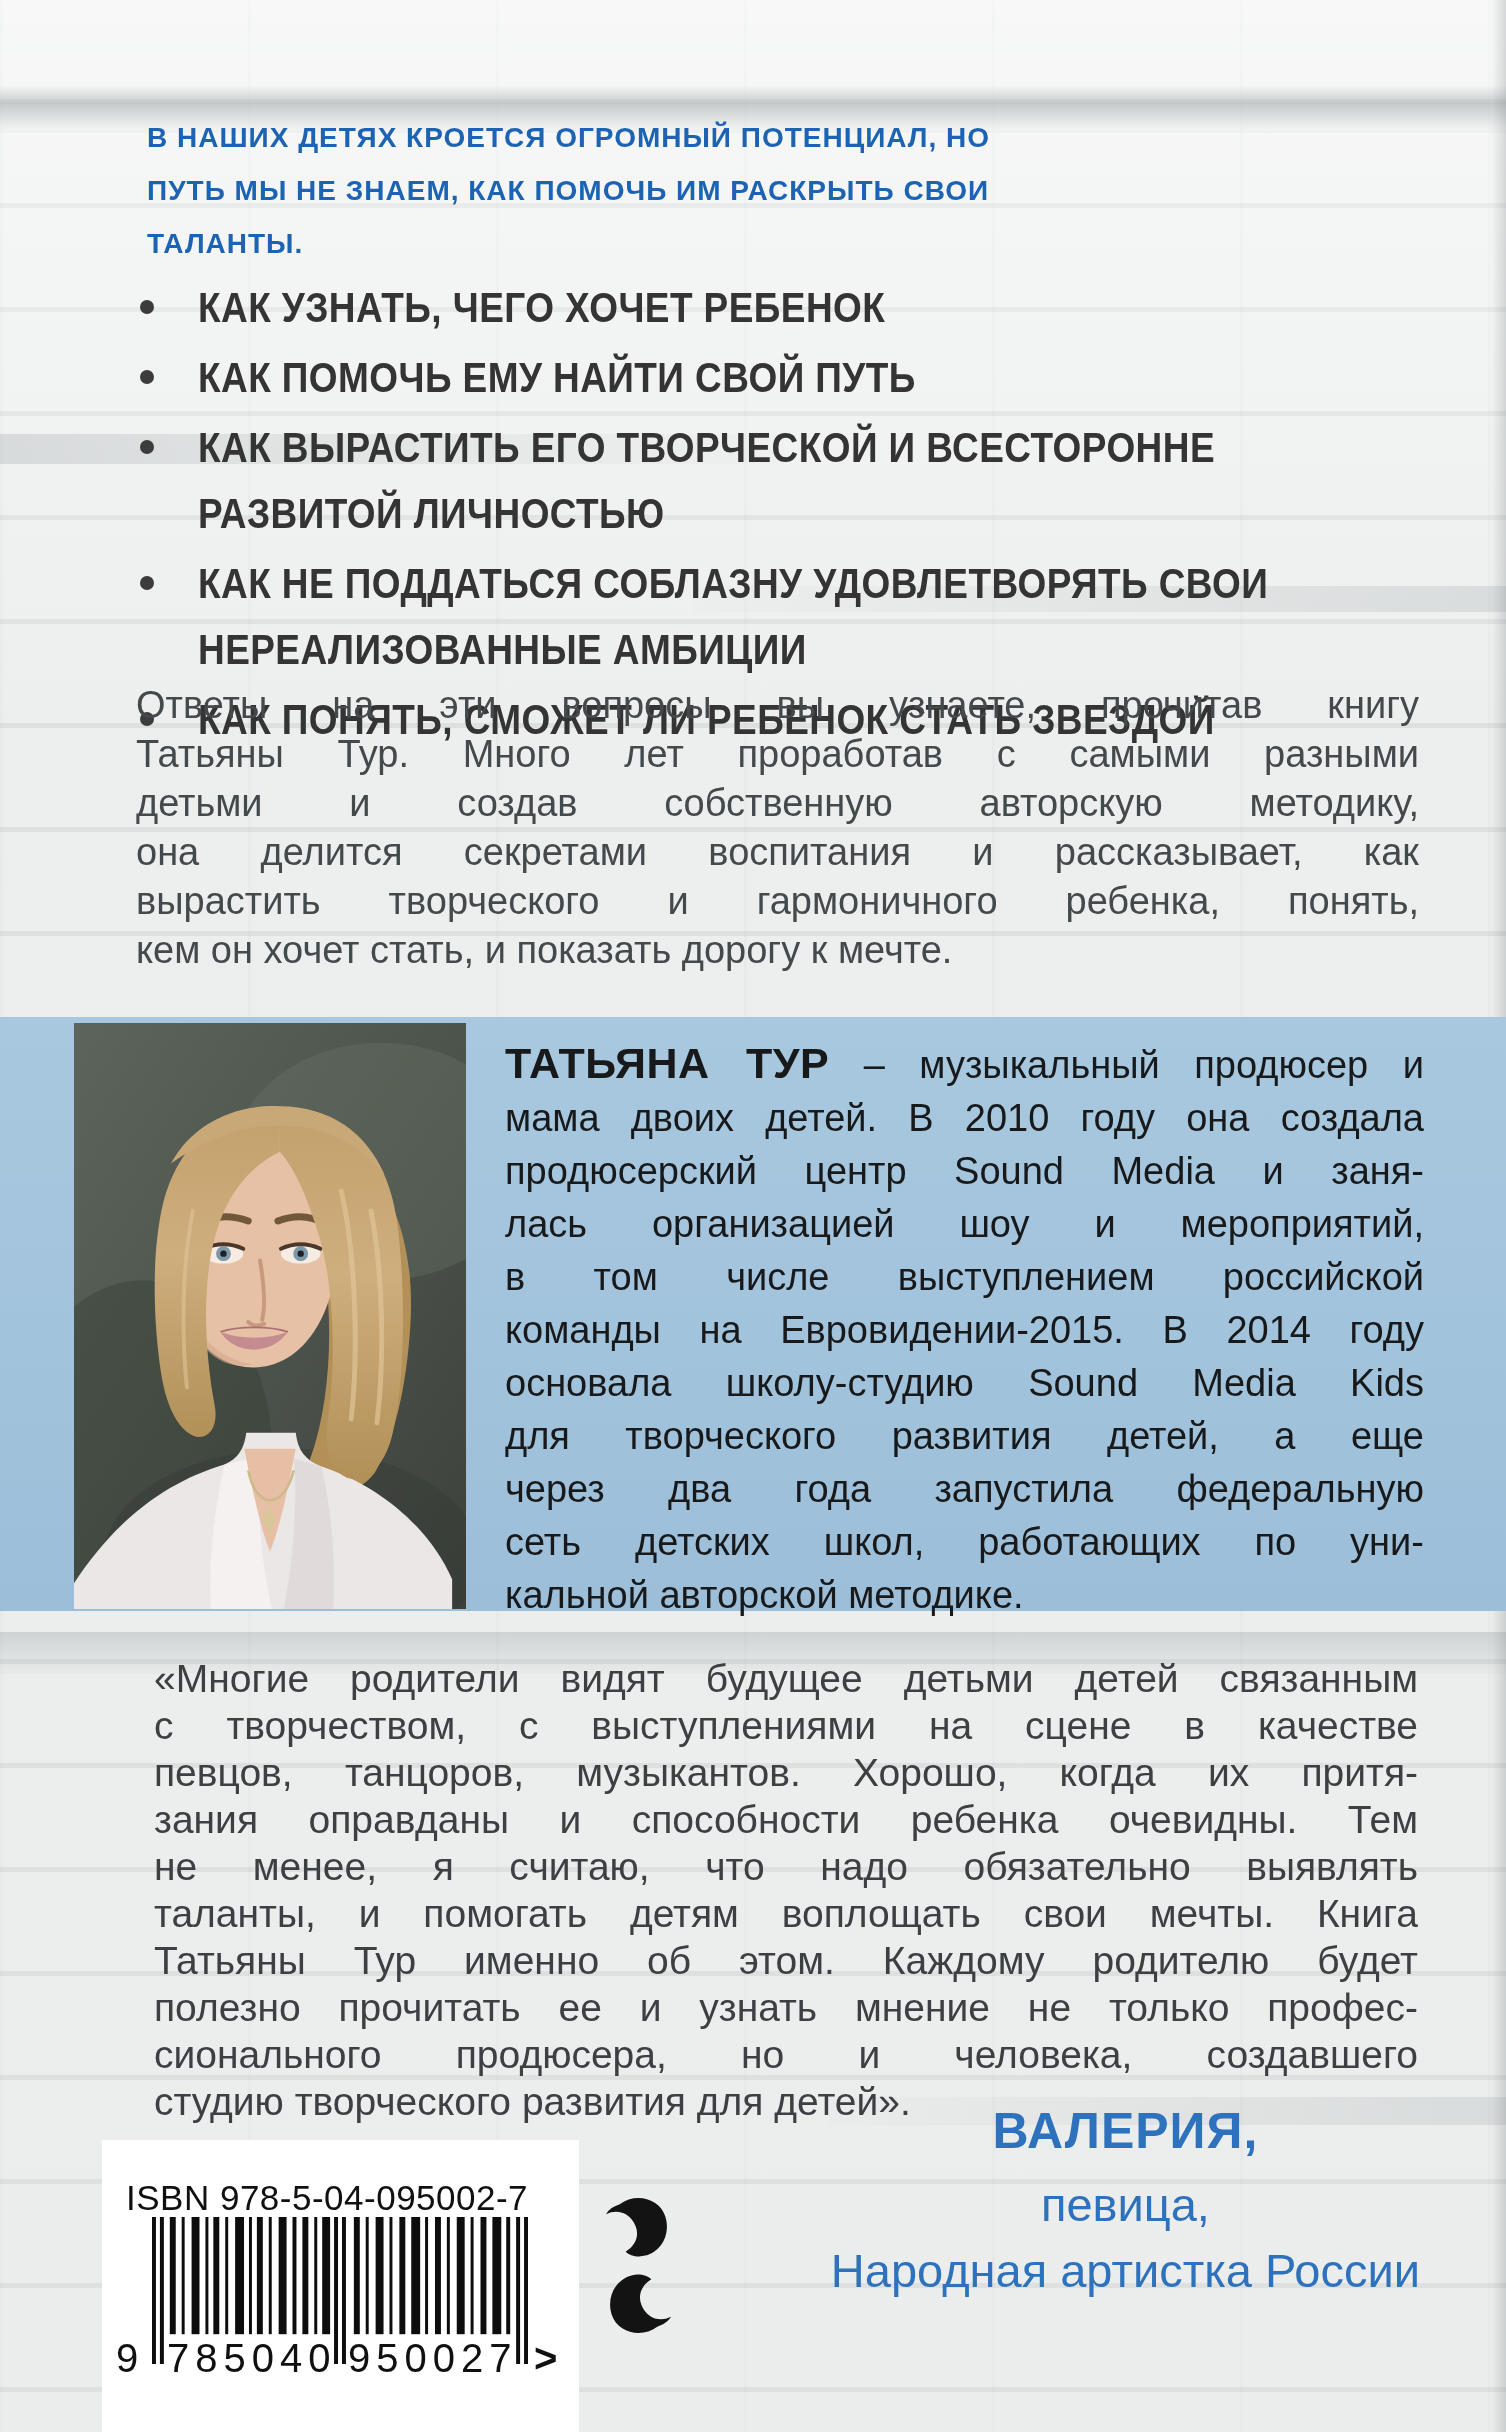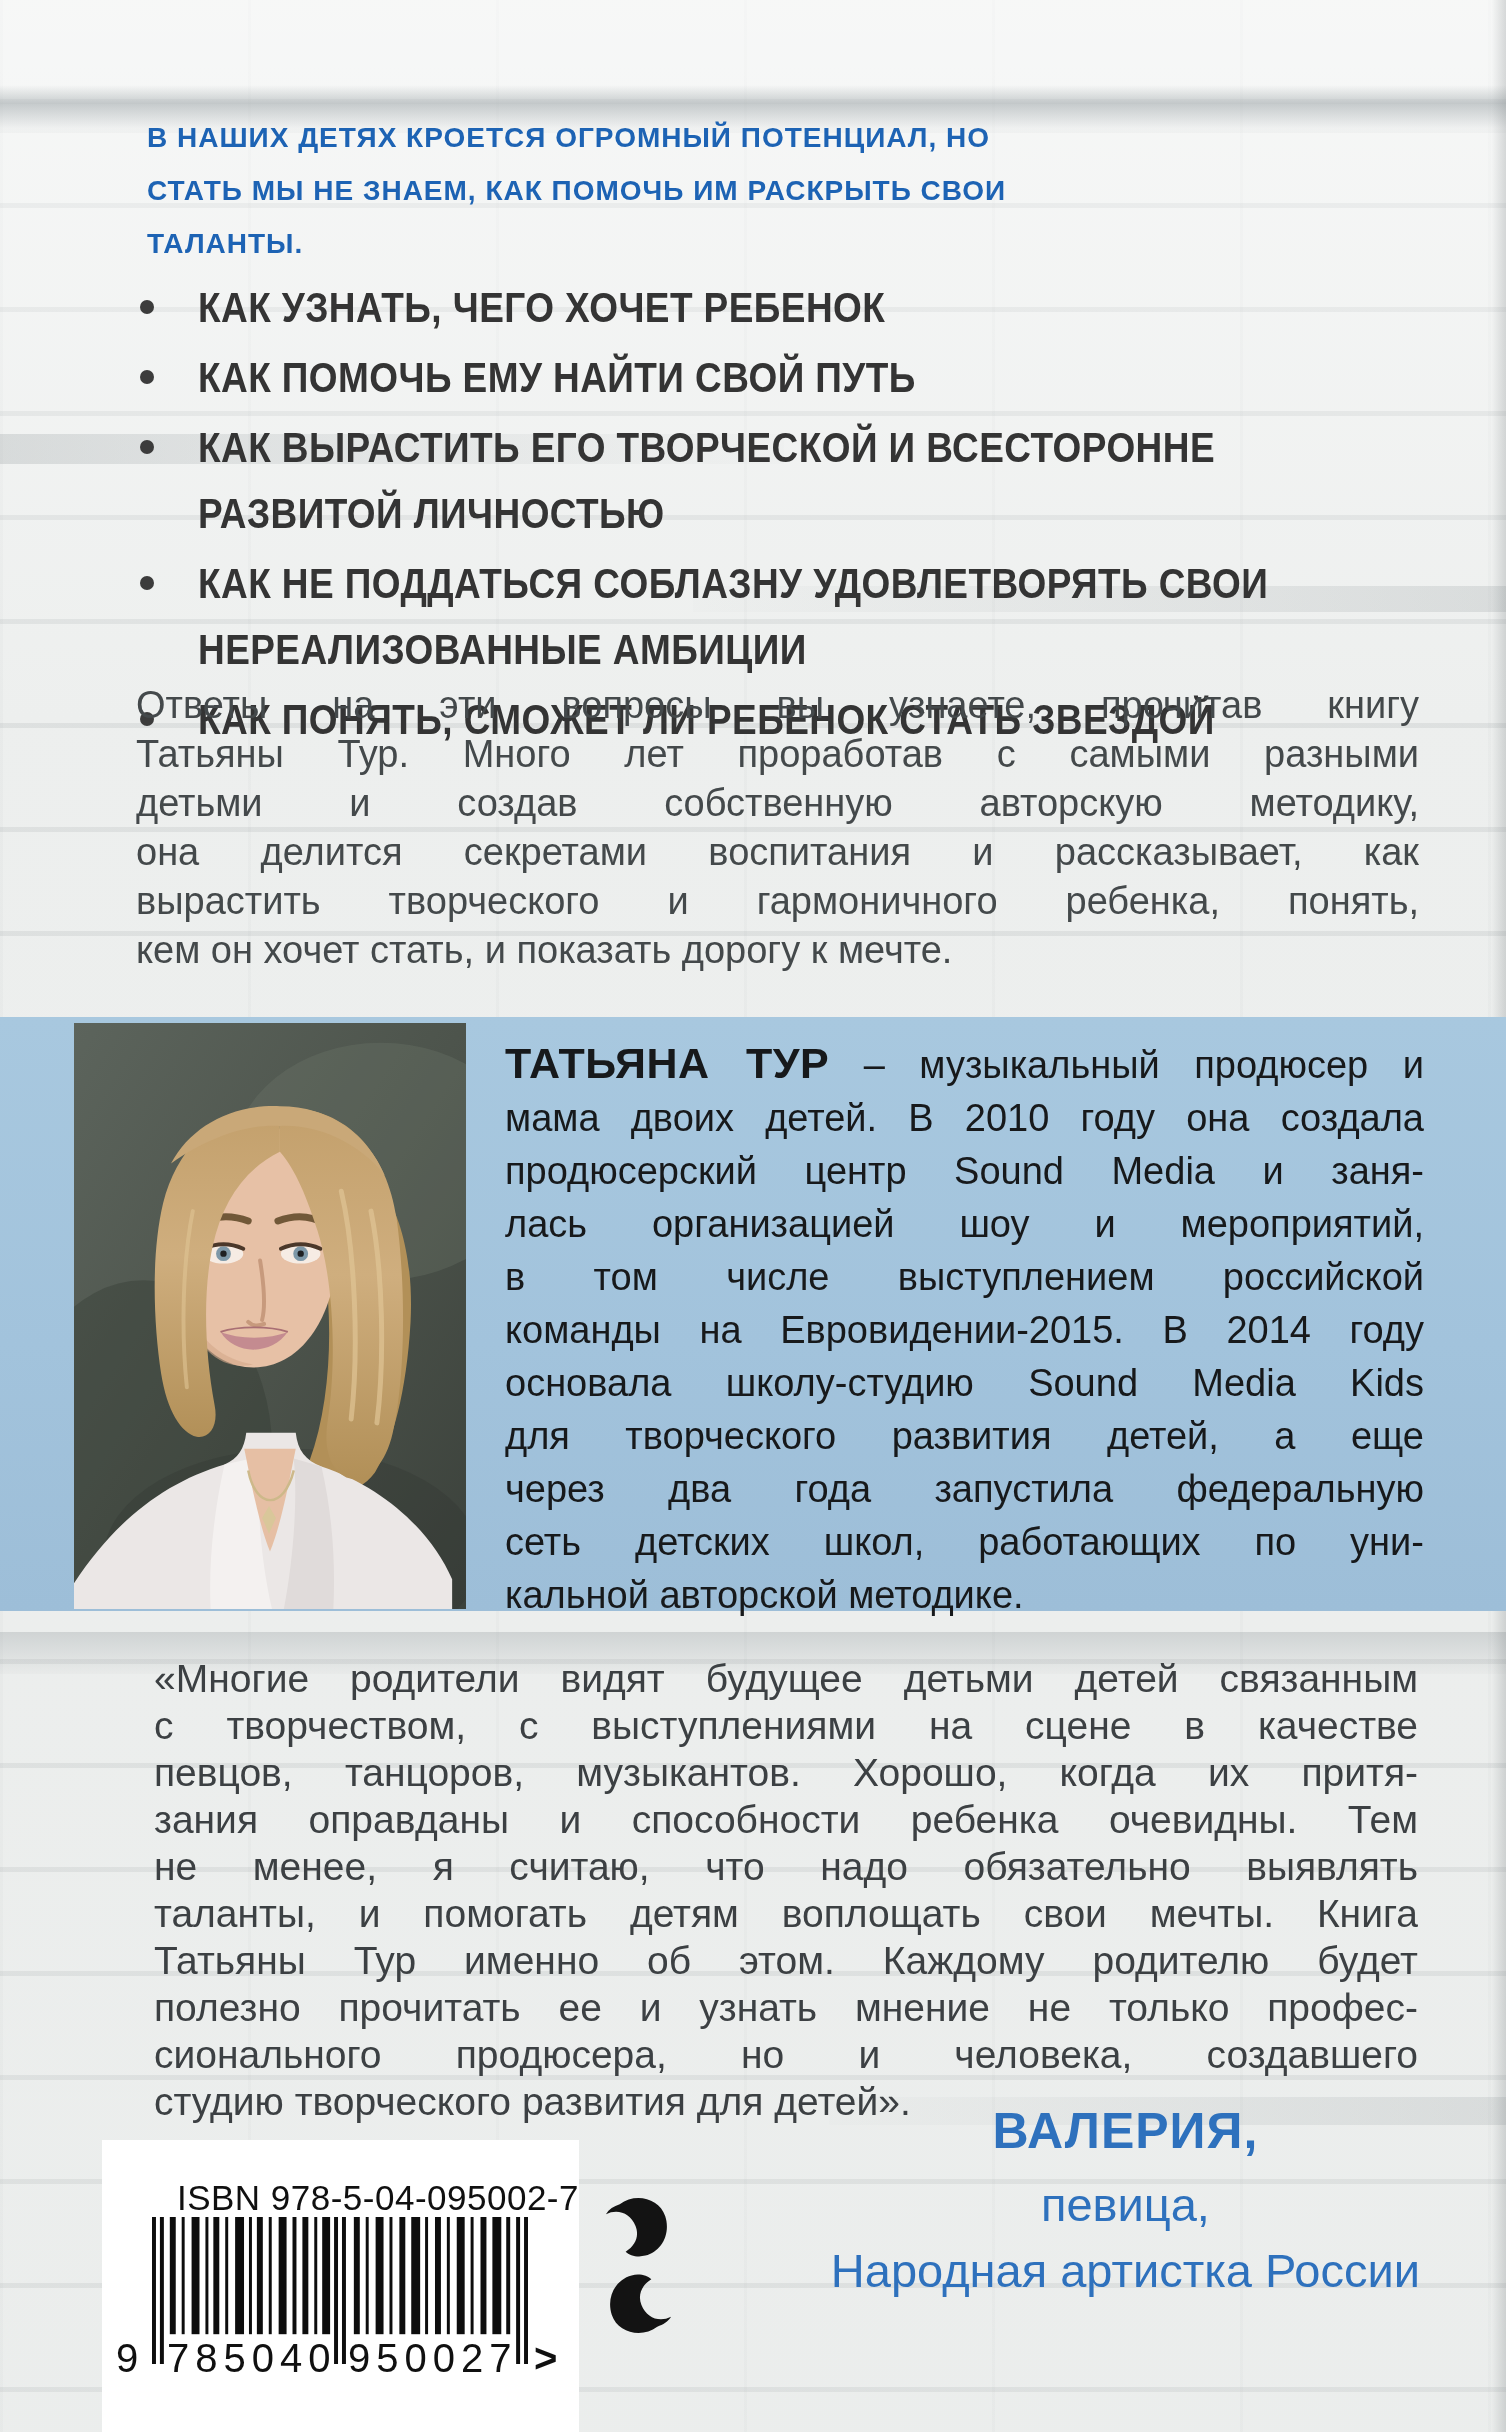--- a/index.html
+++ b/index.html
@@ -58,22 +58,22 @@
   .quote{position:absolute; left:154px; top:1655px; width:1264px;
       font-size:39px; line-height:47px; color:#3c4043;}
 
   
   .signature{position:absolute; right:87px; top:2101px; text-align:center; color:#2e71bd;}
   .sig-name{font-size:50px; font-weight:800; line-height:61px; letter-spacing:1px;}
   .sig-role{font-size:47px; line-height:46px;margin-top:20px;}
 
   
   .isbn-box{position:absolute; left:102px; top:2140px; width:477px; height:292px; background:#fff;}
-  .isbn-label{position:absolute; top:38px; left:0; width:100%; text-align:right;
-      font-size:35px; color:#101010; letter-spacing:0.5px;}
+  .isbn-label{position:absolute; top:38px; left:0; width:100%; text-align:left;
+      font-size:35px; color:#101010; letter-spacing:0.5px;padding-left:24px;}
   .barcode{position:absolute; left:50px; top:77px; width:376px; height:147px;}
   .digits span{position:absolute; top:196px; font-size:40px; color:#101010;}
   .d0{left:14px;}
   .d1{left:65px; width:164px; text-align:center; letter-spacing:6px;}
   .d2{left:246px; width:164px; text-align:left; letter-spacing:6px;}
   .d3{left:432px; font-weight:700;}
 
   .eksmo{position:absolute; left:598px; top:2196px; width:81px; height:139px;}
 </style>
 </head>
@@ -83,21 +83,21 @@
 
   <div class="streak s1"></div>
   <div class="streak s2"></div>
   <div class="streak s3"></div>
   <div class="streak s4"></div>
   <div class="streak s5"></div>
   <div class="streak edge-right"></div>
 
   <header class="headline">
     <div class="headline-line">В НАШИХ ДЕТЯХ КРОЕТСЯ ОГРОМНЫЙ ПОТЕНЦИАЛ, НО</div>
-    <div class="headline-line">СТАТЬ МЫ  НЕ ЗНАЕМ, КАК ПОМОЧЬ ИМ РАСКРЫТЬ СВОИ</div>
+    <div class="headline-line">ПУТЬ МЫ  НЕ ЗНАЕМ, КАК ПОМОЧЬ ИМ РАСКРЫТЬ СВОИ</div>
     <div class="headline-line">ТАЛАНТЫ.</div>
   </header>
 
   <ul class="bullets">
     <li>
       <span class="dot"></span>
       <div class="bline"><span class="cond">КАК УЗНАТЬ, ЧЕГО ХОЧЕТ РЕБЕНОК</span></div>
     </li>
     <li>
       <span class="dot"></span>

